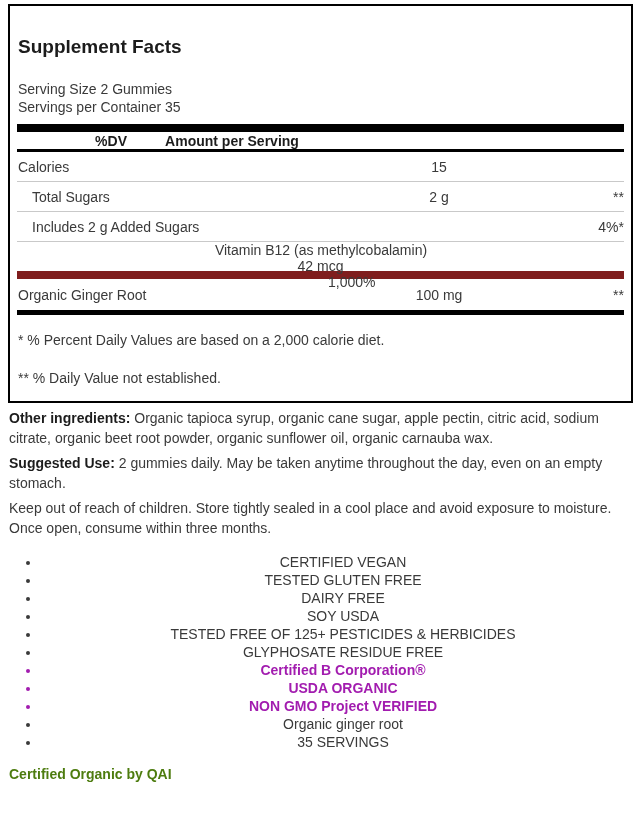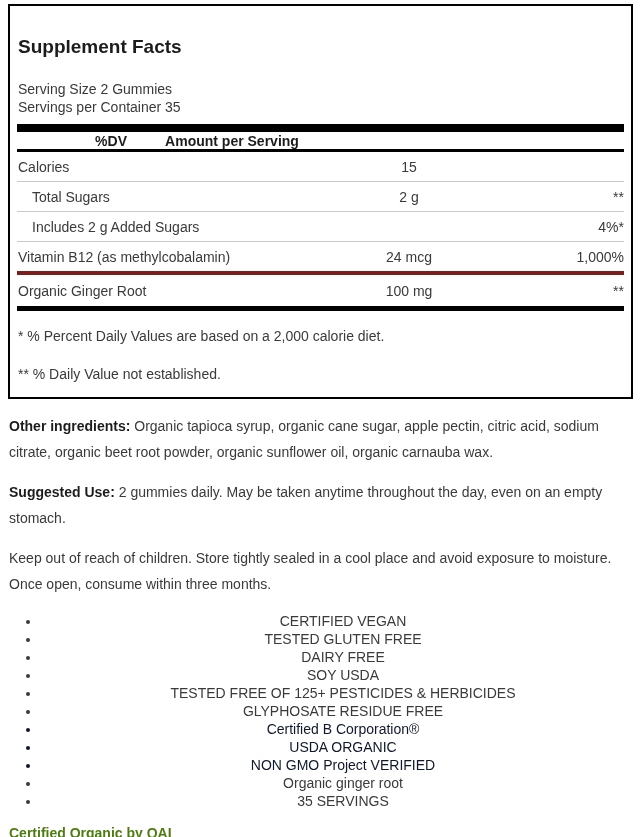--- a/index.html
+++ b/index.html
@@ -53,50 +53,49 @@
   }
   .thead-dv {
     width: 110px;
     text-align: right;
   }
   .trow {
     display: flex;
     align-items: center;
     height: 29px;
     border-bottom: 1px solid #c9c9c9;
-    gap: 30px;
   }
   .trow .tname { flex: 1; padding-left: 1px; }
   .trow.indent .tname { padding-left: 15px; }
   .trow .tamount { width: 150px; text-align: center; }
   .trow .tdv { width: 110px; text-align: right; }
-  .trow.sep-thick { border-bottom: 4px solid #7f1d1d; }
+  .trow.sep-thick { border-bottom: 8px solid #7f1d1d; flex-direction: column; }
   .trow.sep-final { height: 31px; border-bottom: 5px solid #000; }
   .footnote {
     margin: 16px 0 0 1px;
     line-height: 18px;
   }
   .footnote + .footnote { margin-top: 20px; }
   .section {
-    margin: 14px 10px 0 9px;
-    line-height: 26px;
+    margin: 5px 10px 0 9px;
+    line-height: 20px;
   }
   .section .lead-label {
     font-weight: bold;
     color: #1c1c1c;
   }
   ul.features {
     margin: 15px 0 0 0;
     padding: 0 0 0 41px;
     line-height: 18px;
     list-style: disc;
     text-align: center;
   }
   ul.features li { padding-left: 5px; }
-  ul.features li.bold { font-weight: normal; color: #0f172a; }
+  ul.features li.bold { font-weight: bold; color: #a21caf; }
   .certifier-line {
     margin: 14px 10px 0 9px;
     font-weight: bold;
     color: #4d7c0f;
     line-height: 18px;
   }
 </style>
 </head>
 <body>
 
@@ -126,21 +125,21 @@
     <span class="tamount">2 g</span>
     <span class="tdv">**</span>
   </div>
       <div class="trow sep-thin indent">
     <span class="tname">Includes 2 g Added Sugars</span>
     <span class="tamount"></span>
     <span class="tdv">4%*</span>
   </div>
       <div class="trow sep-thick">
     <span class="tname">Vitamin B12 (as methylcobalamin)</span>
-    <span class="tamount">24 mcg</span>
+    <span class="tamount">42 mcg</span>
     <span class="tdv">1,000%</span>
   </div>
       <div class="trow sep-final">
     <span class="tname">Organic Ginger Root</span>
     <span class="tamount">100 mg</span>
     <span class="tdv">**</span>
   </div>
     </div>
 
   <p class="footnote">* % Percent Daily Values are based on a 2,000 calorie diet.</p>

